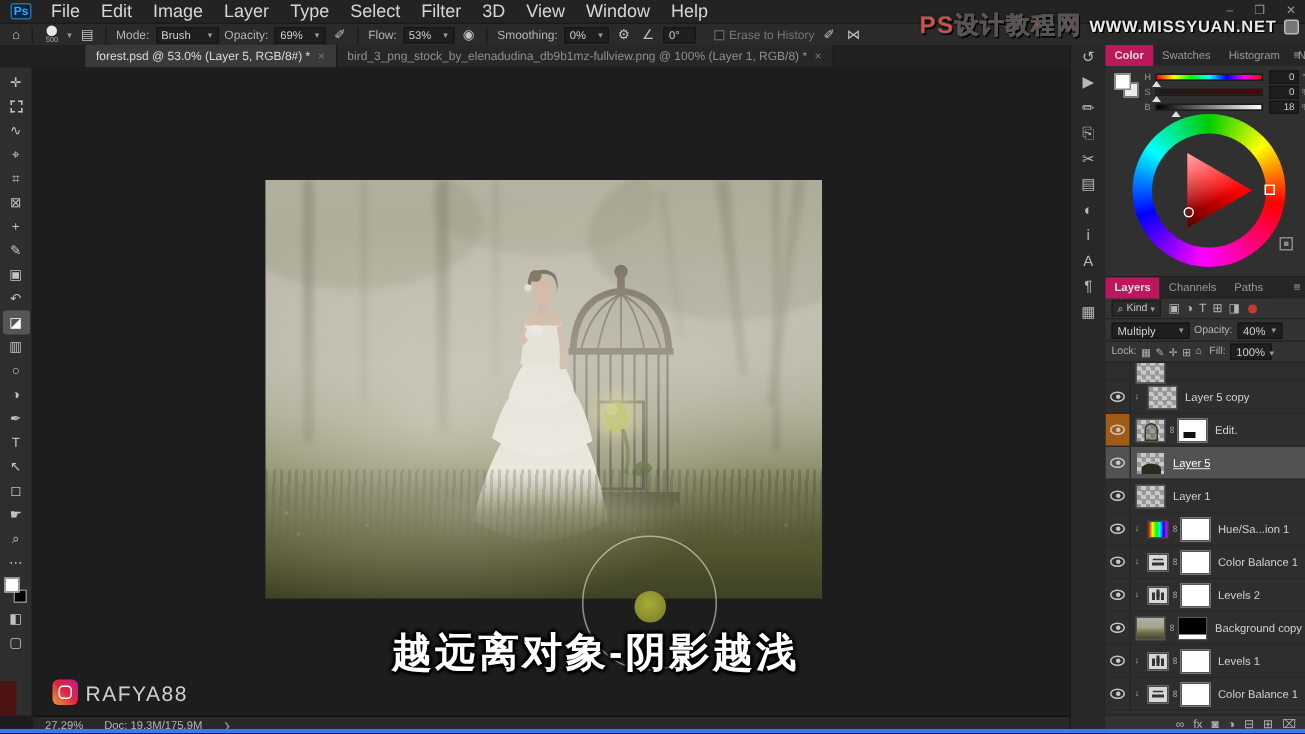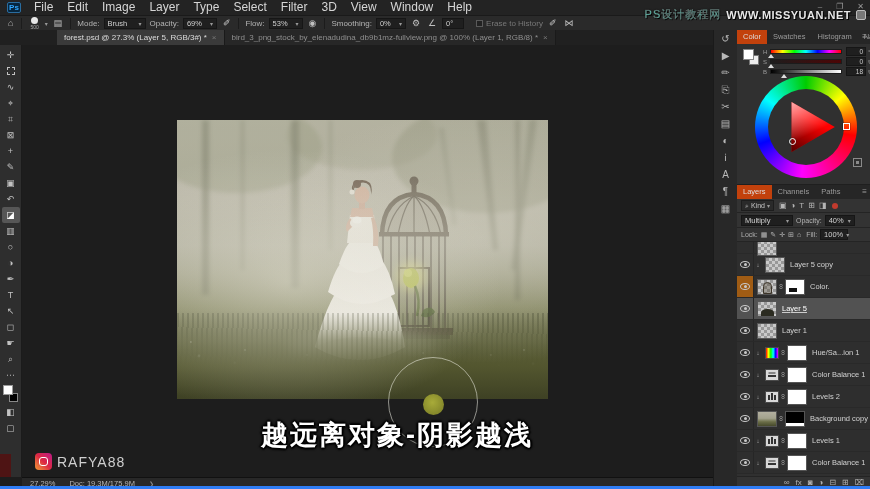--- a/index.html
+++ b/index.html
@@ -11,21 +11,21 @@
   
   .menubar { position:absolute; left:0; top:0; width:870px; height:15px; background:#232323;
              display:flex; align-items:center; gap:0; z-index:5; }
   .ps-logo { width:14px; height:11px; margin:0 6px 0 7px; background:#06263f; color:#31a8ff;
              font-size:8px; font-weight:bold; display:flex; align-items:center; justify-content:center;
              border-radius:2px; border:1px solid #2a6da0; }
   .menu-item { padding:0 7px; font-size:12px; color:#d6d6d6; line-height:15px; cursor:default; }
   .win-controls { position:absolute; right:6px; top:0; display:flex; gap:14px; font-size:8px; color:#9a9a9a; line-height:13px; }
   .watermark-top { position:absolute; right:4px; top:7px; z-index:9; display:flex; align-items:center; gap:5px;
                    text-shadow:0 0 2px #000, 1px 1px 0 #000; pointer-events:none; }
-  .wm-cn { font-size:11px; font-weight:normal; color:#5eead4; letter-spacing:1px;
+  .wm-cn { font-size:16px; font-weight:bold; color:#ef4444; letter-spacing:1px;
            -webkit-text-stroke:0.5px #555; }
   .wm-en { font-size:11px; font-weight:bold; color:#e8e8e8; letter-spacing:0.5px; }
   .wm-ico { width:10px; height:10px; border:1px solid #bbb; border-radius:2px; background:#777; }
 
   
   .optionsbar { position:absolute; left:0; top:15px; width:870px; height:15px; background:#2a2a2a;
                 border-top:1px solid #1a1a1a; display:flex; align-items:center; gap:4px; padding-left:6px; z-index:4; }
   .opt-ico { color:#c0c0c0; font-size:9px; padding:0 2px; }
   .opt-sep { width:1px; height:11px; background:#1c1c1c; margin:0 2px; }
   .tip-preview { display:flex; flex-direction:column; align-items:center; line-height:4px; padding:0 2px; }
@@ -97,21 +97,21 @@
   
   .panelstrip { position:absolute; left:713px; top:30px; width:24px; height:459px; background:#282828;
                 border-left:1px solid #1a1a1a; display:flex; flex-direction:column; align-items:center;
                 padding-top:4px; gap:7px; }
   .strip-ico { color:#b8b8b8; font-size:10px; line-height:10px; }
 
   
   .rightcol { position:absolute; left:737px; top:30px; width:133px; height:459px; background:#303030; }
   .ptabs { height:14px; background:#262626; display:flex; align-items:flex-end; position:relative; }
   .ptab { padding:0 6px; height:14px; line-height:14px; font-size:7.5px; color:#9a9a9a; background:#262626; white-space:nowrap; }
-  .ptab.active { background:#c2410c; color:#dedede; }
+  .ptab.active { background:#be185d; color:#dedede;font-weight:bold; }
   .pmenu { position:absolute; right:3px; top:2px; color:#9a9a9a; font-size:8px; }
 
   .colorpanel { position:relative; height:155px; background:#303030; border-bottom:1px solid #1f1f1f; }
   .cp-swatches { position:absolute; left:6px; top:19px; width:16px; height:16px; }
   .cp-swatches .b { position:absolute; right:0; bottom:0; width:10px; height:10px; background:#ededed; border:1px solid #777; }
   .cp-swatches .f { position:absolute; left:0; top:0; width:11px; height:11px; background:#fff; border:1px solid #888; }
   .slider-row { position:absolute; left:26px; height:9px; display:flex; align-items:center; }
   .sl-label { width:7px; font-size:6px; color:#9a9a9a; }
   .sl-track { position:relative; width:72px; height:5px; border:1px solid #1c1c1c; }
   .sl-thumb { position:absolute; top:4px; width:0; height:0; margin-left:-3px;
@@ -260,21 +260,21 @@
     <span class="erase-hist">
       <span class="chk"></span>
       <span>Erase to History</span>
     </span>
     <span class="opt-ico">✐</span>
     <span class="opt-ico">⋈</span>
   </div>
 
   <div class="tabbar" id="tabbar">
       <div class="doc-tab active">
-        <span>forest.psd @ 27.3% (Layer 5, RGB/3#) *</span>
+        <span>forest.psd @ 53.0% (Layer 5, RGB/8#) *</span>
         <span class="tab-close">×</span>
       </div>
       <div class="doc-tab">
         <span>bird_3_png_stock_by_elenadudina_db9b1mz-fullview.png @ 100% (Layer 1, RGB/8) *</span>
         <span class="tab-close">×</span>
       </div>
     </div>
 
   <div class="toolbar" id="toolbar">
       <div class="tool">
@@ -610,21 +610,21 @@
           </div>
           <div class="lrow">
             <span class="eyecell orange">
               <span class="eye"></span>
             </span>
             <span class="thumb checker">
               <span class="birdcage-mini"></span>
             </span>
             <span class="chain">∞</span>
             <span class="mask marked"></span>
-            <span class="lname">Color.</span>
+            <span class="lname">Edit.</span>
           </div>
           <div class="lrow selected">
             <span class="eyecell">
               <span class="eye"></span>
             </span>
             <span class="thumb checker">
               <span class="shadowblob"></span>
             </span>
             <span class="lname">Layer 5</span>
           </div>

